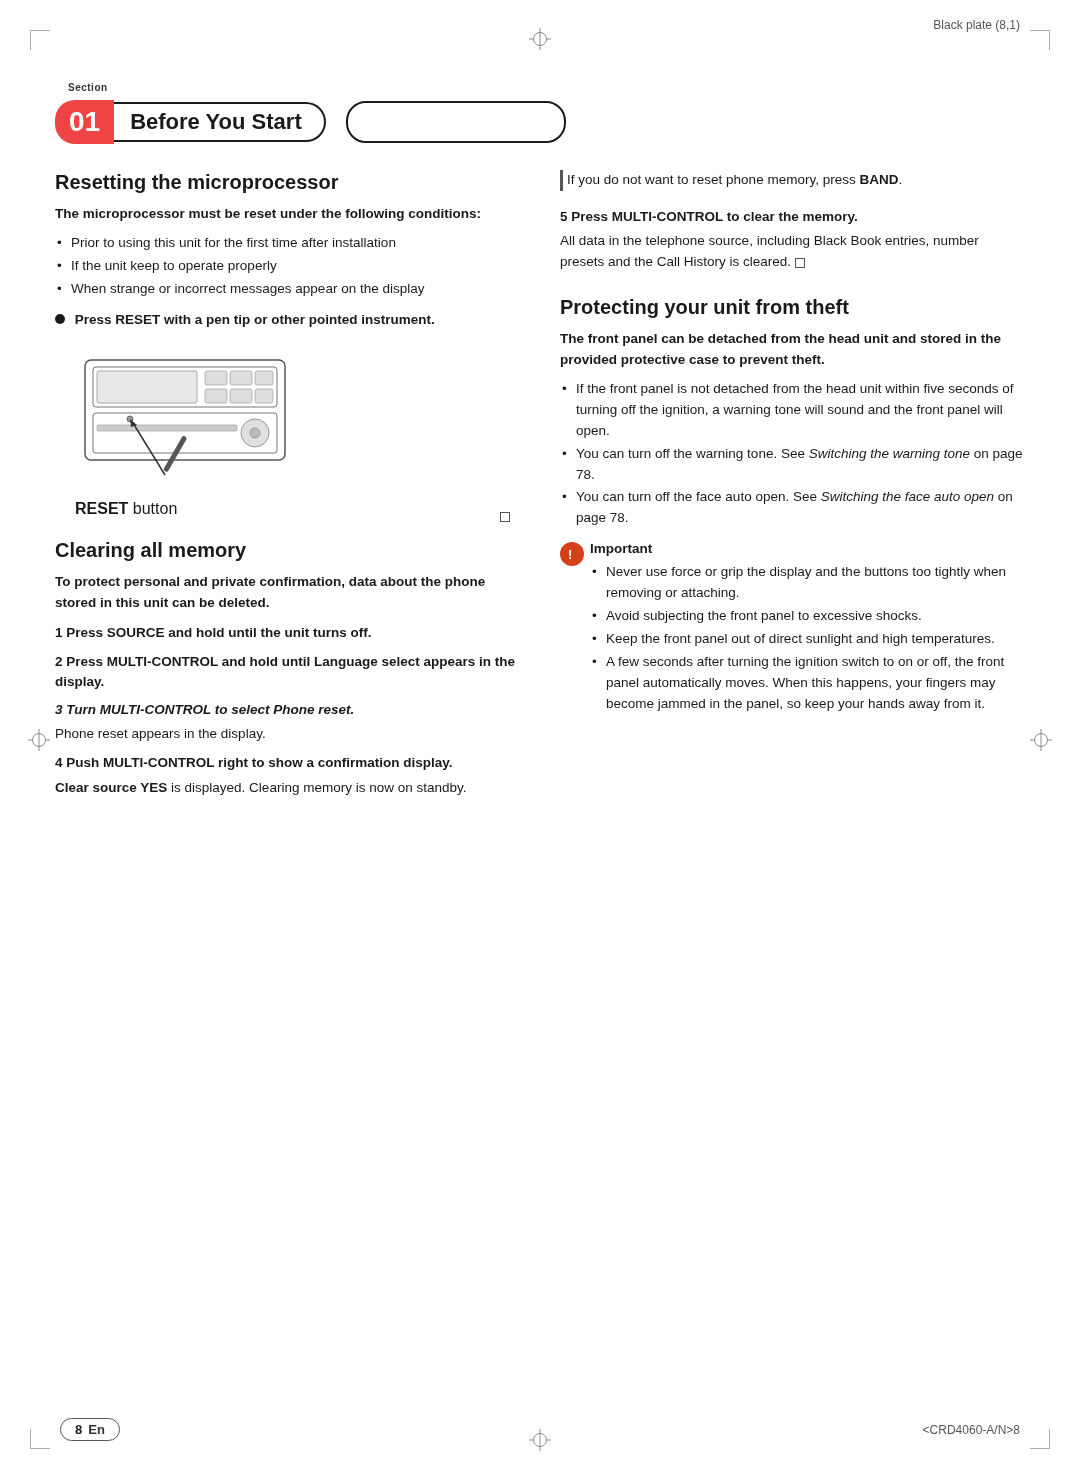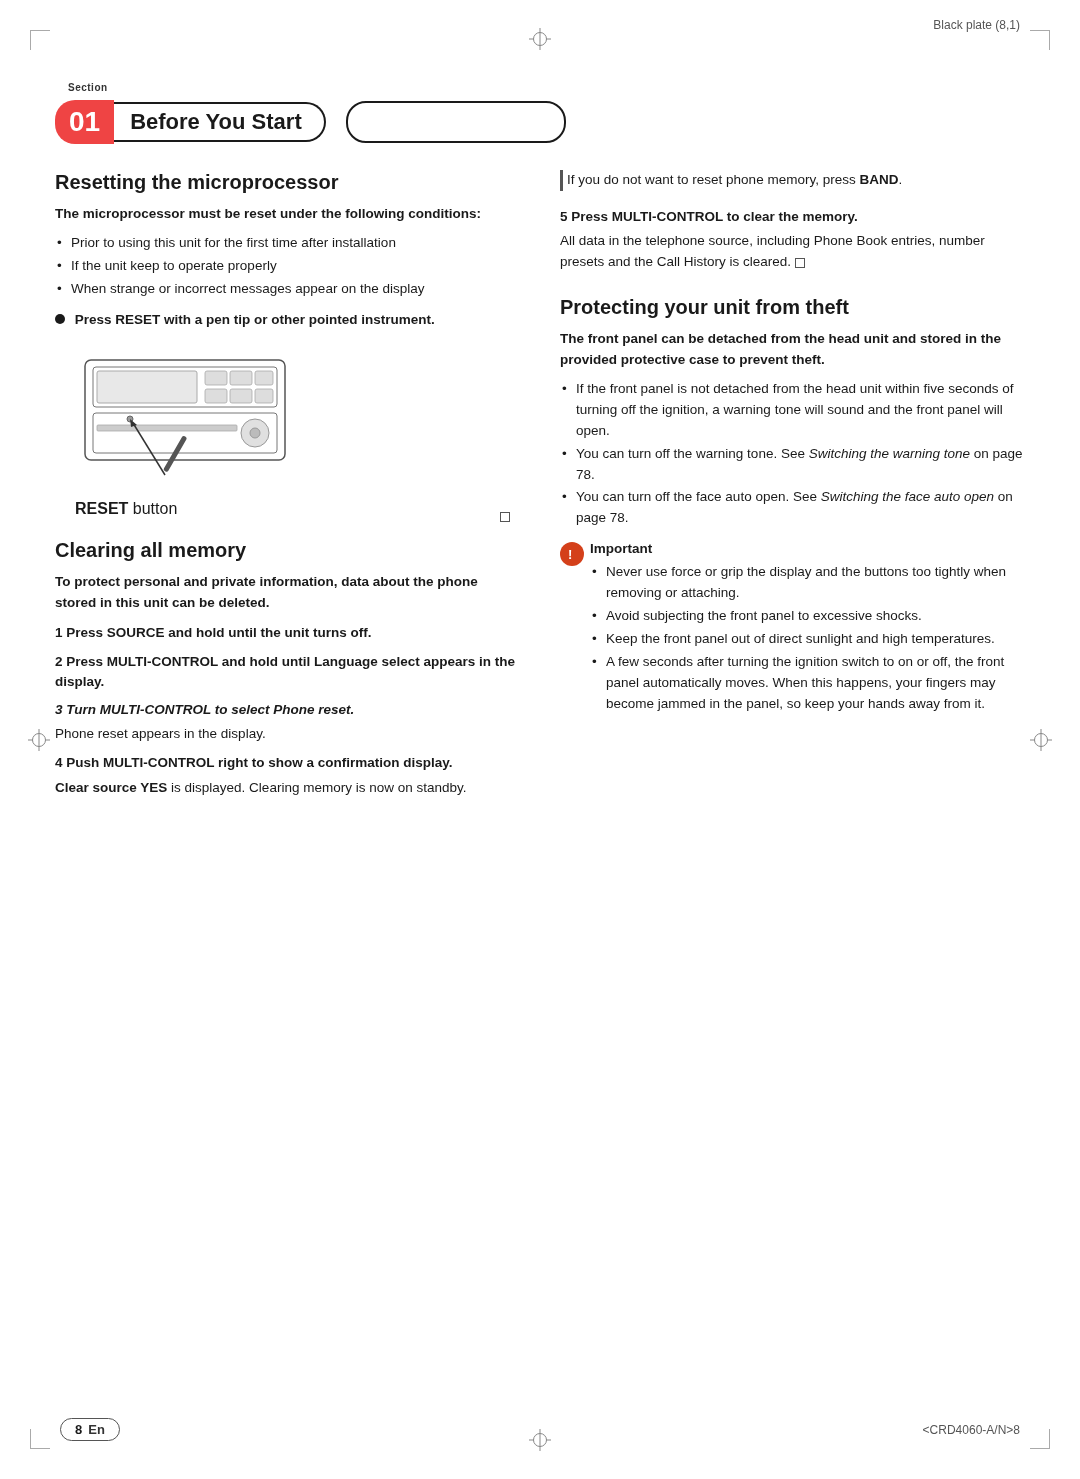--- a/index.html
+++ b/index.html
@@ -428,21 +428,21 @@
       <div style="text-align:right; margin-right: 10px; margin-top:-10px;">
         <span class="corner-sq"></span>
       </div>
     </div>
 
     <h2 class="section-h2" style="margin-top:14px;">
       <span>Clearing all memory</span>
     </h2>
 
     <p class="body-text">
-      <span>To protect personal and private information, data about the phone stored in this unit can be deleted.</span>
+      <span>To protect personal and private confirmation, data about the phone stored in this unit can be deleted.</span>
     </p>
 
     <p class="step-instruction">
       <span>1    Press SOURCE and hold until the unit turns off.</span>
     </p>
 
     <p class="step-instruction" style="margin-top:8px;">
       <span>2    Press MULTI-CONTROL and hold until Language select appears in the display.</span>
     </p>
 
@@ -465,21 +465,21 @@
   <div class="right-col">
 
     <p class="band-text" style="padding-left:4px; border-left: 3px solid #555; margin-bottom:16px;">
       <span>If you do not want to reset phone memory, press </span><strong>BAND</strong><span>.</span>
     </p>
 
     <p class="step-instruction">
       <strong>5</strong><span>    Press MULTI-CONTROL to clear the memory.</span>
     </p>
     <p class="step-body">
-      <span>All data in the telephone source, including Phone Book entries, number presets and the Call History is cleared.</span> <span class="corner-sq"></span>
+      <span>All data in the telephone source, including Black Book entries, number presets and the Call History is cleared.</span> <span class="corner-sq"></span>
     </p>
 
     <h2 class="section-h2" style="margin-top:22px;">
       <span>Protecting your unit from theft</span>
     </h2>
 
     <p class="body-text">
       <span>The front panel can be detached from the head unit and stored in the provided protective case to prevent theft.</span>
     </p>
 

